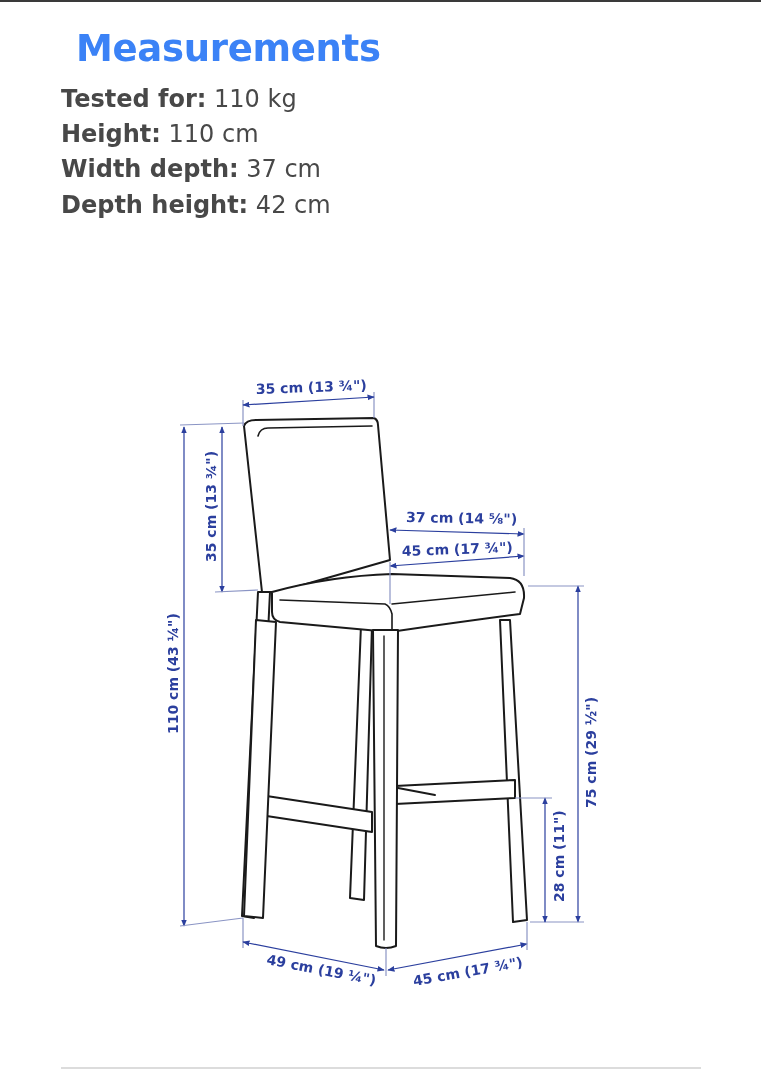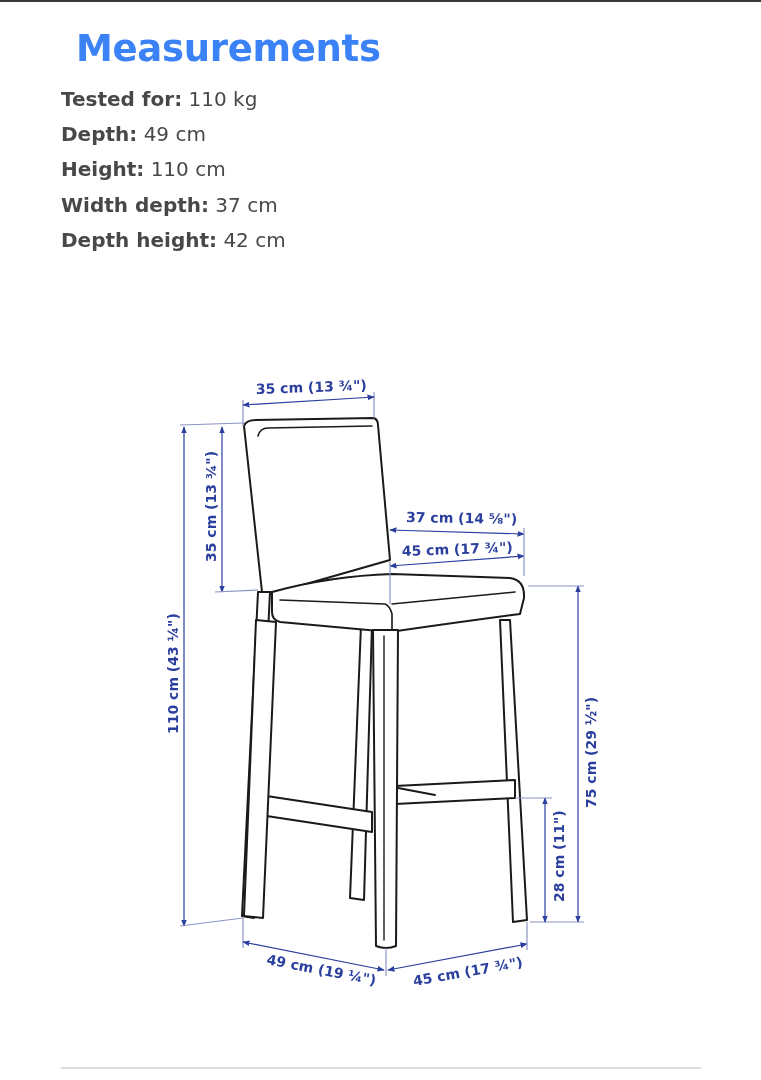--- a/index.html
+++ b/index.html
@@ -7,36 +7,35 @@
     width: 761px; height: 1080px; position: relative; overflow: hidden;
     font-family: "DejaVu Sans", "Liberation Sans", sans-serif;
     color: #111111;
   }
   .top-border { position: absolute; left: 0; top: 0; width: 761px; height: 2px; background: #3a3a3a; }
   .title {
     position: absolute; left: 61px; top: 12px; margin: 15px;
     font-size: 37px; font-weight: bold; letter-spacing: -0.3px; color: #3b82f6;
   }
   .specs { position: absolute; left: 61px; top: 82px; list-style: none; margin: 0; padding: 0; }
-  .spec-row { font-size: 20px; line-height: 35.2px; color: #484848; white-space: nowrap; }
+  .spec-row { font-size: 24px; line-height: 35.2px; color: #484848; white-space: nowrap; }
   .spec-label { font-weight: bold; color: #484848; }
   .diagram { position: absolute; left: 0; top: 360px; width: 761px; height: 660px; }
   .dim-text { font-family: "DejaVu Sans", sans-serif; font-weight: bold; font-size: 14px; fill: #2b3f9e; }
   .divider { position: absolute; left: 61px; top: 1067px; width: 640px; height: 2px; background: #dcdcdc; }
 </style>
 </head>
 <body>
 
 <div class="top-border"></div>
 
 <h1 class="title">Measurements</h1>
 
 <ul class="specs">
   <li class="spec-row"><span class="spec-label">Tested for:</span> <span>110 kg</span></li>
-  <li class="spec-row"><span class="spec-label">Depth:</span> <span>49 cm</span></li>
   <li class="spec-row"><span class="spec-label">Height:</span> <span>110 cm</span></li>
   <li class="spec-row"><span class="spec-label">Width depth:</span> <span>37 cm</span></li>
   <li class="spec-row"><span class="spec-label">Depth height:</span> <span>42 cm</span></li>
 </ul>
 
 <svg class="diagram" viewBox="0 360 761 660" width="761" height="660" xmlns="http://www.w3.org/2000/svg">
   <defs>
     <marker id="arr" viewBox="0 0 10 10" refX="9" refY="5" markerWidth="6" markerHeight="6" orient="auto-start-reverse">
       <path d="M0,1 L10,5 L0,9 z" fill="#2b3f9e"></path>
     </marker>

